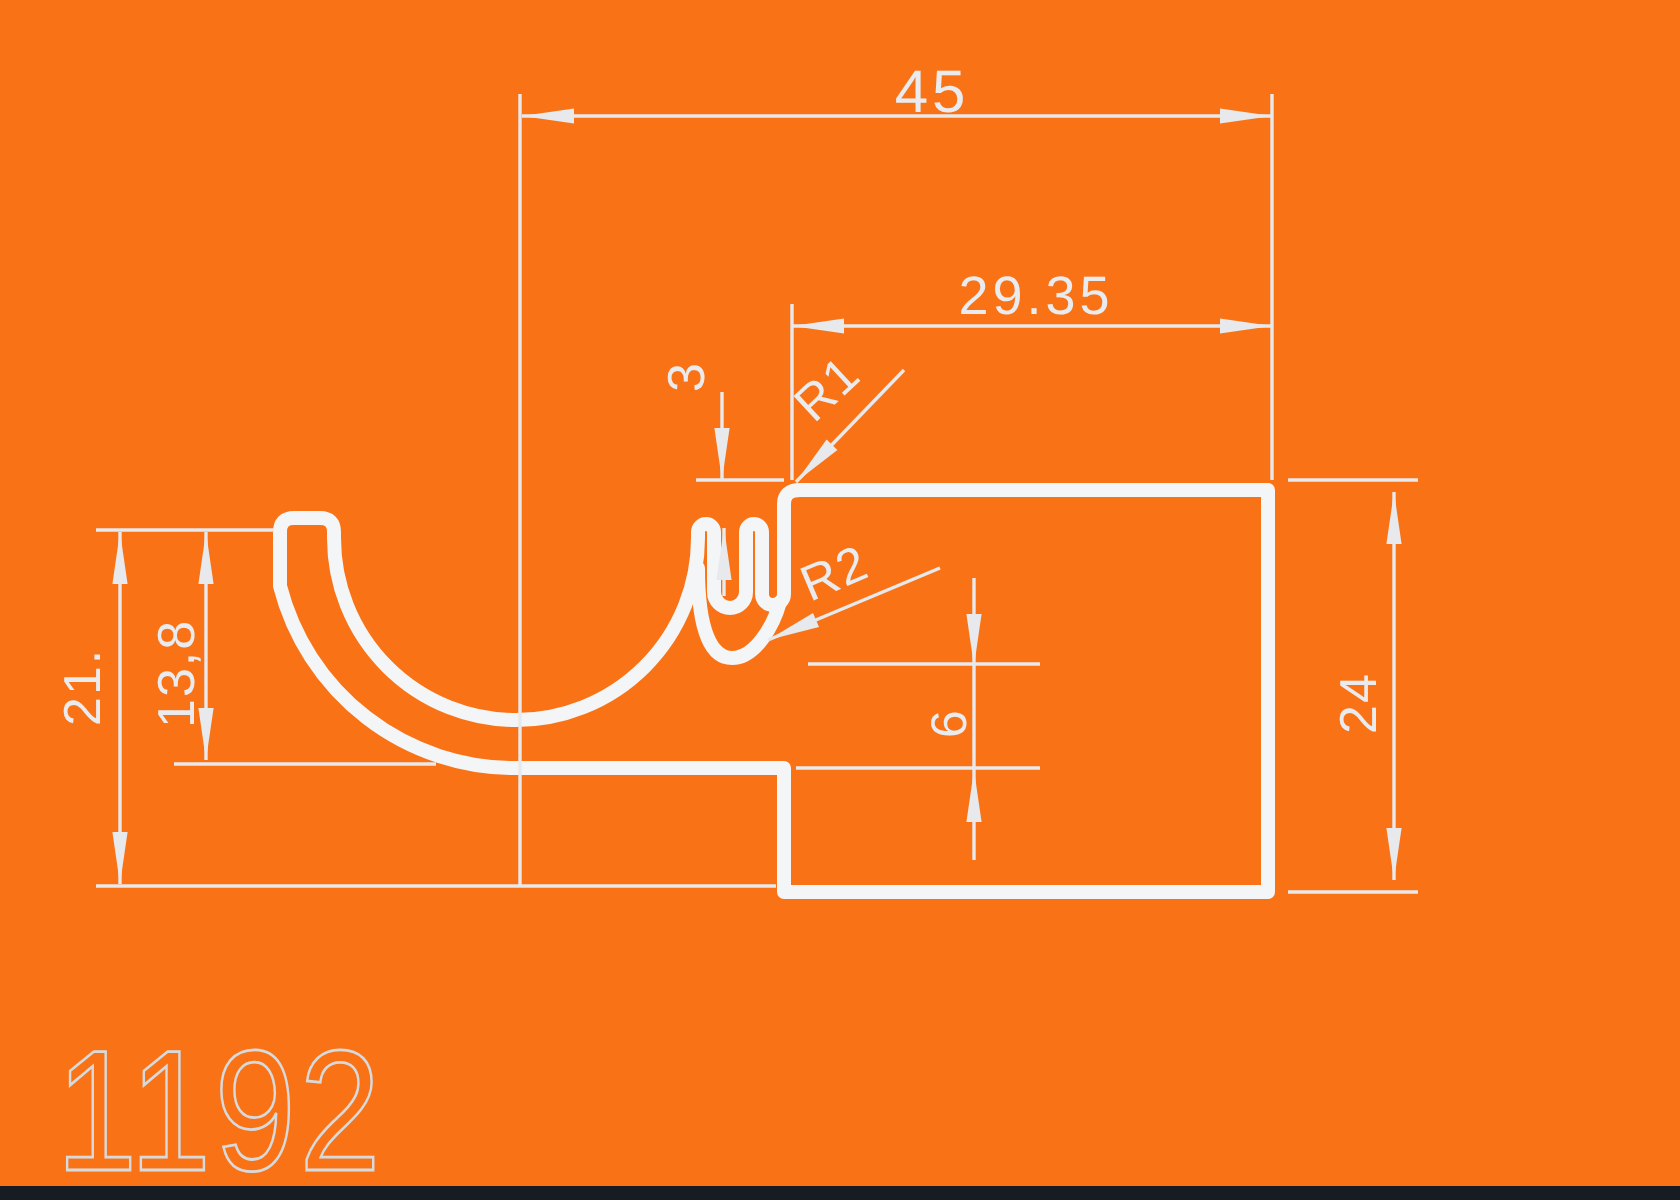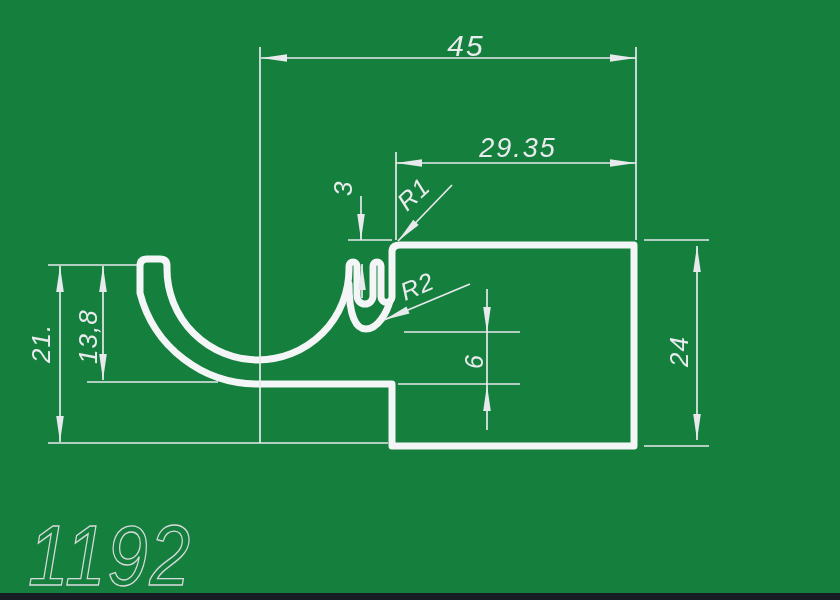--- a/index.html
+++ b/index.html
@@ -1,17 +1,17 @@
 <!DOCTYPE html>
 <html><head>
 <meta charset="utf-8">
 <style>
   html,body{margin:0;padding:0;background:#10131a;}
-  .stage{position:relative;width:840px;height:600px;overflow:hidden;background:#15803d;
-         font-family:"Liberation Sans", sans-serif;font-style:italic;}
+  .stage{position:relative;width:840px;height:600px;overflow:hidden;background:#f97316;
+         font-family:"Liberation Sans", sans-serif;}
   svg{display:block}
   .thick{stroke:#f4f5f6;stroke-width:7;fill:none;stroke-linecap:round;stroke-linejoin:round}
   .thin{stroke:#e7e9ec;stroke-width:1.7;fill:none;stroke-linecap:butt}
   .arrow{fill:#e7e9ec;stroke:none}
   .dimtxt{fill:#e9ebee;font-family:"Liberation Sans", sans-serif}
   .parttxt{fill:none;stroke:#d7dadd;stroke-width:1.4;font-family:"Liberation Sans", sans-serif;
            letter-spacing:2px}
   .bottomstrip{position:absolute;left:0;bottom:0;width:100%;height:7px;background:#171b22}
 </style>
 </head>

